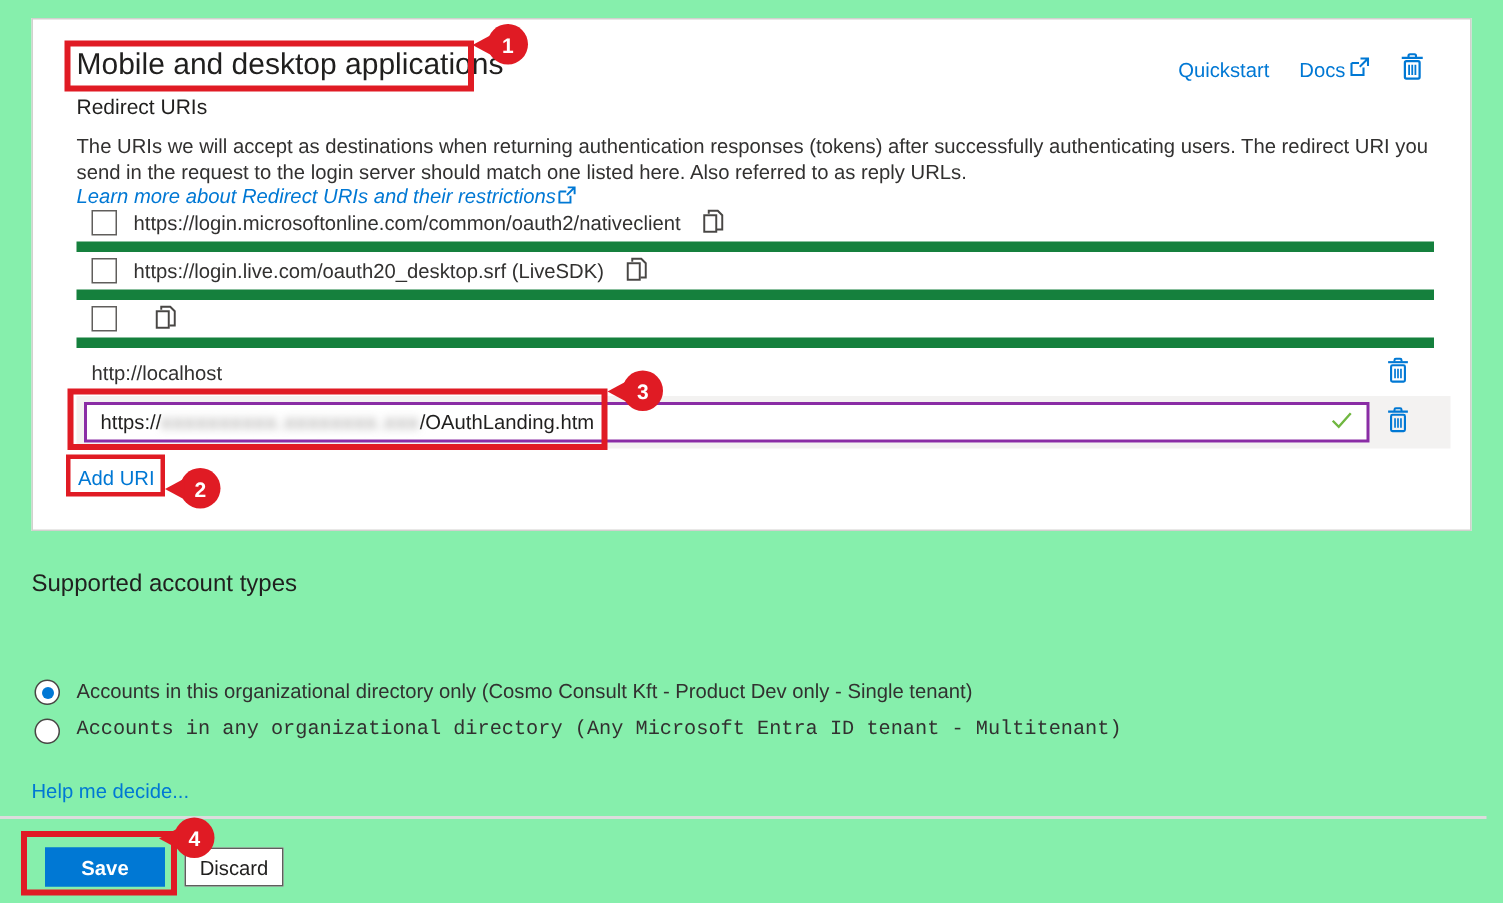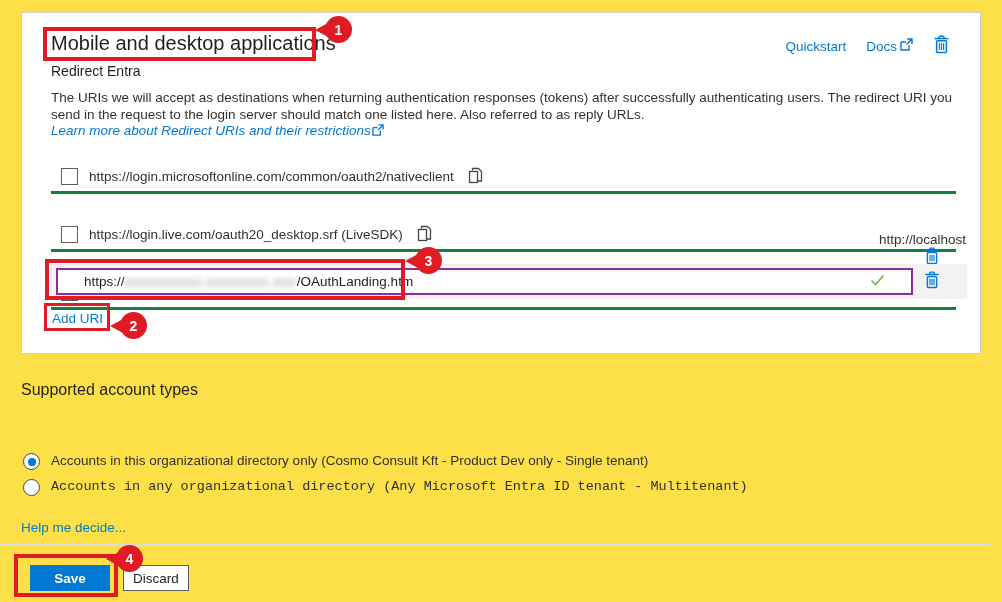--- a/index.html
+++ b/index.html
@@ -1,49 +1,49 @@
 <!DOCTYPE html>
 <html><head>
 <meta charset="utf-8">
 <style>
   * { margin:0; padding:0; box-sizing:border-box; }
   html,body { background:#fff; }
   .page {
     position:relative; width:1002px; height:602px; overflow:hidden;
-    background:#fde047; font-family:"Liberation Sans", sans-serif; color:#323130;
+    background:#86efac; font-family:"Liberation Sans", sans-serif; color:#323130;
   }
   a { text-decoration:none; color:#0078d4; cursor:pointer; }
 
   
   .card {
     position:absolute; left:21px; top:12px; width:960px; height:342px;
     background:#fff; border:1px solid #d2d0ce;
   }
   .card-title { position:absolute; left:29px; top:19px; font-size:20px; color:#201f1e; }
   .top-links { position:absolute; top:22px; right:30px; display:flex; align-items:center; gap:20px; }
   .top-link { font-size:13.5px; display:flex; align-items:center; gap:2px; }
   .icon-btn { background:none; border:none; cursor:pointer; color:#0078d4; padding:0; display:flex; align-items:center; }
   .subtitle { position:absolute; left:29px; top:50px; font-size:14px; color:#201f1e; }
   .desc { position:absolute; left:29px; top:77px; width:905px; font-size:13.5px; line-height:16.5px; color:#323130; }
   .desc a { white-space:nowrap;font-style:italic; }
   .ext-icon { display:inline-block; vertical-align:-1px; margin-left:1px; }
 
   .uri-rows { position:absolute; left:29px; top:123px; width:905px; }
-  .uri-row { display:flex; align-items:center; height:32px; border-bottom:3px solid #15803d; padding-left:10px;margin-top:26px; }
+  .uri-row { display:flex; align-items:center; height:32px; border-bottom:7px solid #15803d; padding-left:10px; }
   .checkbox { width:17px; height:17px; border:1px solid #605e5c; background:#fff; margin-right:11px; flex:none; cursor:pointer; }
   .uri-label { font-size:13.5px; }
   .copy-btn { background:none; border:none; cursor:pointer; color:#484644; margin-left:14px; display:flex; align-items:center; padding:0; }
 
-  .localhost-row { position:absolute; left:29px; top:219px; width:915px; height:32px; display:flex; align-items:flex-end; padding-left:10px;flex-direction:column; }
+  .localhost-row { position:absolute; left:29px; top:219px; width:915px; height:32px; display:flex; align-items:center; padding-left:10px; }
   .localhost-row .trash { margin-left:auto; margin-right:26px; }
 
   .input-row { position:absolute; left:29px; top:251px; width:916px; height:35px; background:#f3f2f1; display:flex; align-items:center; }
   .uri-input {
     margin-left:5px; width:857px; height:27px; background:#fff;
-    border:2px solid #8a2da5; display:flex; align-items:center; padding:0 26px;
+    border:2px solid #8a2da5; display:flex; align-items:center; padding:0 9px;
     font-size:13.5px; color:#201f1e;
   }
   .uri-input .blur { filter:blur(3px); color:#8a8886; letter-spacing:1px; }
   .valid-check { margin-left:auto; color:#70b741; flex:none; }
   .input-row .trash { margin-left:11px; }
 
   .add-uri { position:absolute; left:30px; top:298px; font-size:13.5px; }
 
   
   .section-title { position:absolute; left:21px; top:381px; font-size:16px; color:#201f1e; }
@@ -114,21 +114,21 @@
               <path d="M6 3.2 v-1 a1 1 0 0 1 1-1 h3 a1 1 0 0 1 1 1 v1" fill="none" stroke="#0078d4" stroke-width="1.4"></path>
               <line x1="1.5" y1="3.6" x2="15.5" y2="3.6" stroke="#0078d4" stroke-width="1.5"></line>
               <rect x="3.6" y="5.8" width="9.8" height="11.6" rx="1" fill="none" stroke="#0078d4" stroke-width="1.5"></rect>
               <line x1="6.4" y1="8.2" x2="6.4" y2="15" stroke="#0078d4" stroke-width="1.2"></line>
               <line x1="8.5" y1="8.2" x2="8.5" y2="15" stroke="#0078d4" stroke-width="1.2"></line>
               <line x1="10.6" y1="8.2" x2="10.6" y2="15" stroke="#0078d4" stroke-width="1.2"></line>
             </svg></span>
         </button>
     </div>
 
-    <div class="subtitle">Redirect Entra</div>
+    <div class="subtitle">Redirect URIs</div>
 
     <div class="desc">
       <span>The URIs we will accept as destinations when returning authentication responses (tokens) after successfully authenticating users. The redirect URI you send in the request to the login server should match one listed here. Also referred to as reply URLs.</span>
       <a><span>Learn more about Redirect URIs and their restrictions</span></a><span class="ext-icon"><svg width="12" height="12" viewBox="0 0 13 13">
             <path d="M1 4 h5 M1 4 v8 h8 v-5" fill="none" stroke="#0078d4" stroke-width="1.4"></path>
             <path d="M7 1 h5 v5 M12 1 L6.5 6.5" fill="none" stroke="#0078d4" stroke-width="1.4"></path>
           </svg></span>
     </div>
 
     <div class="uri-rows">

